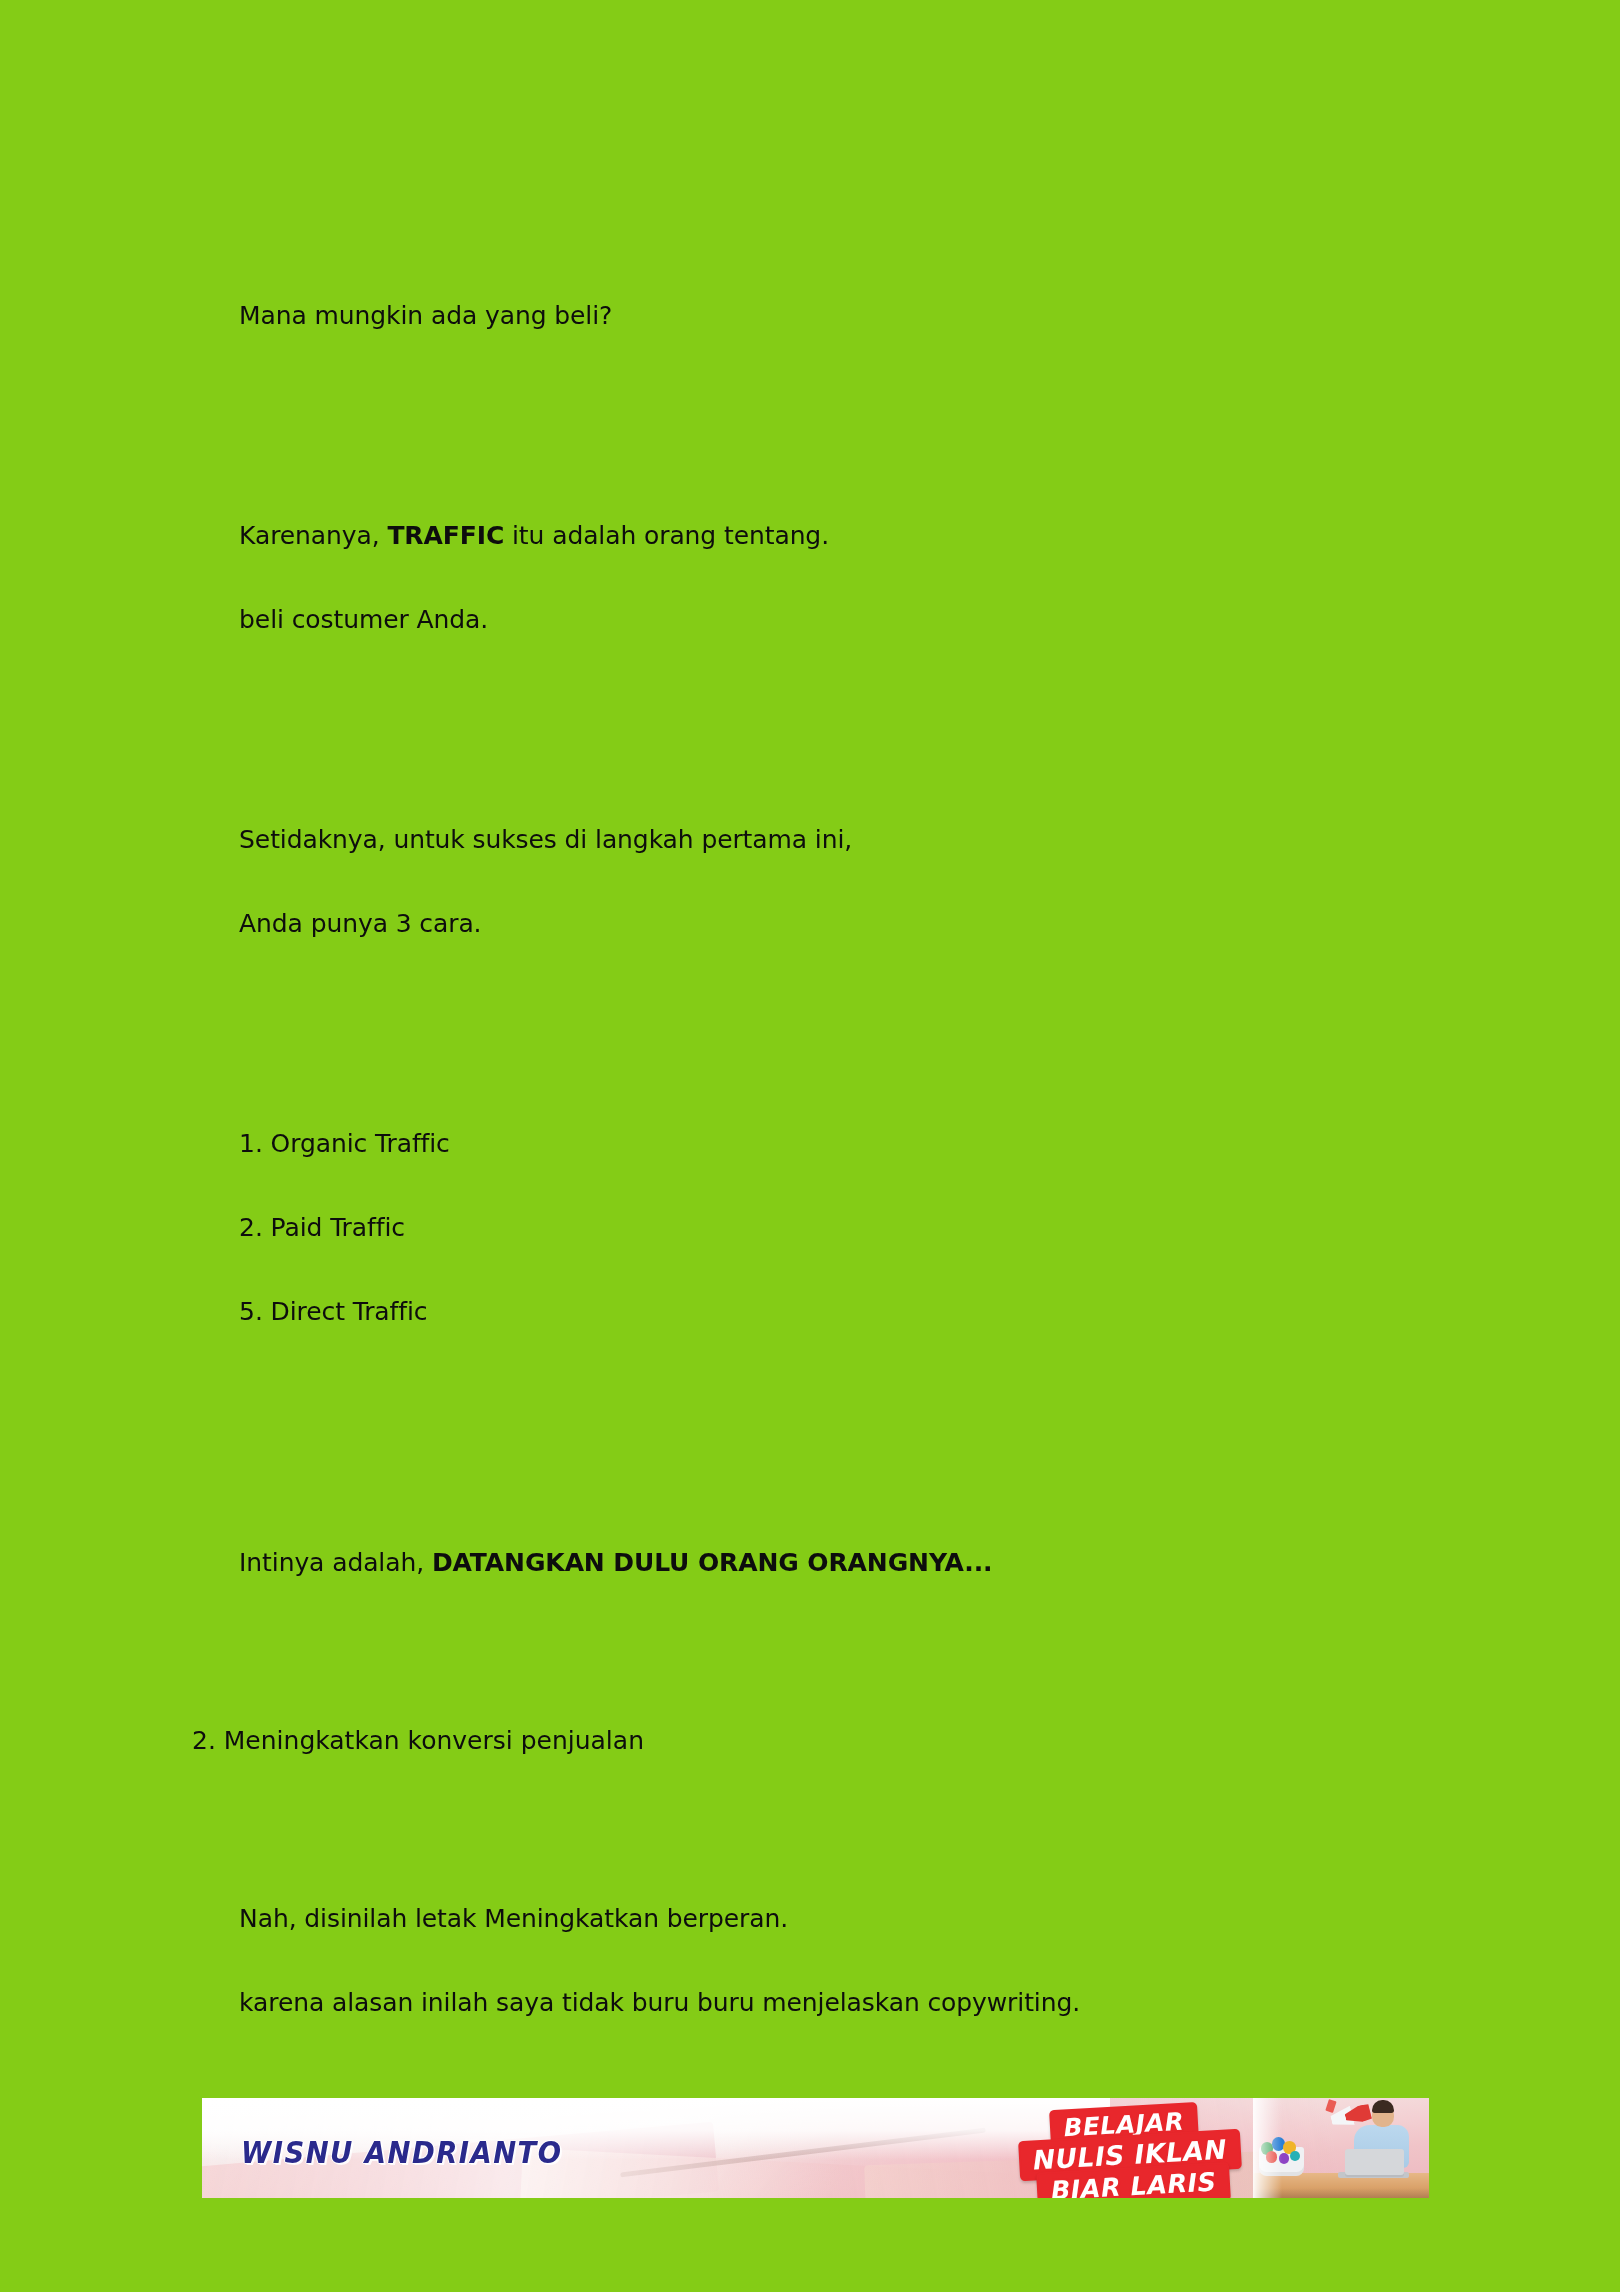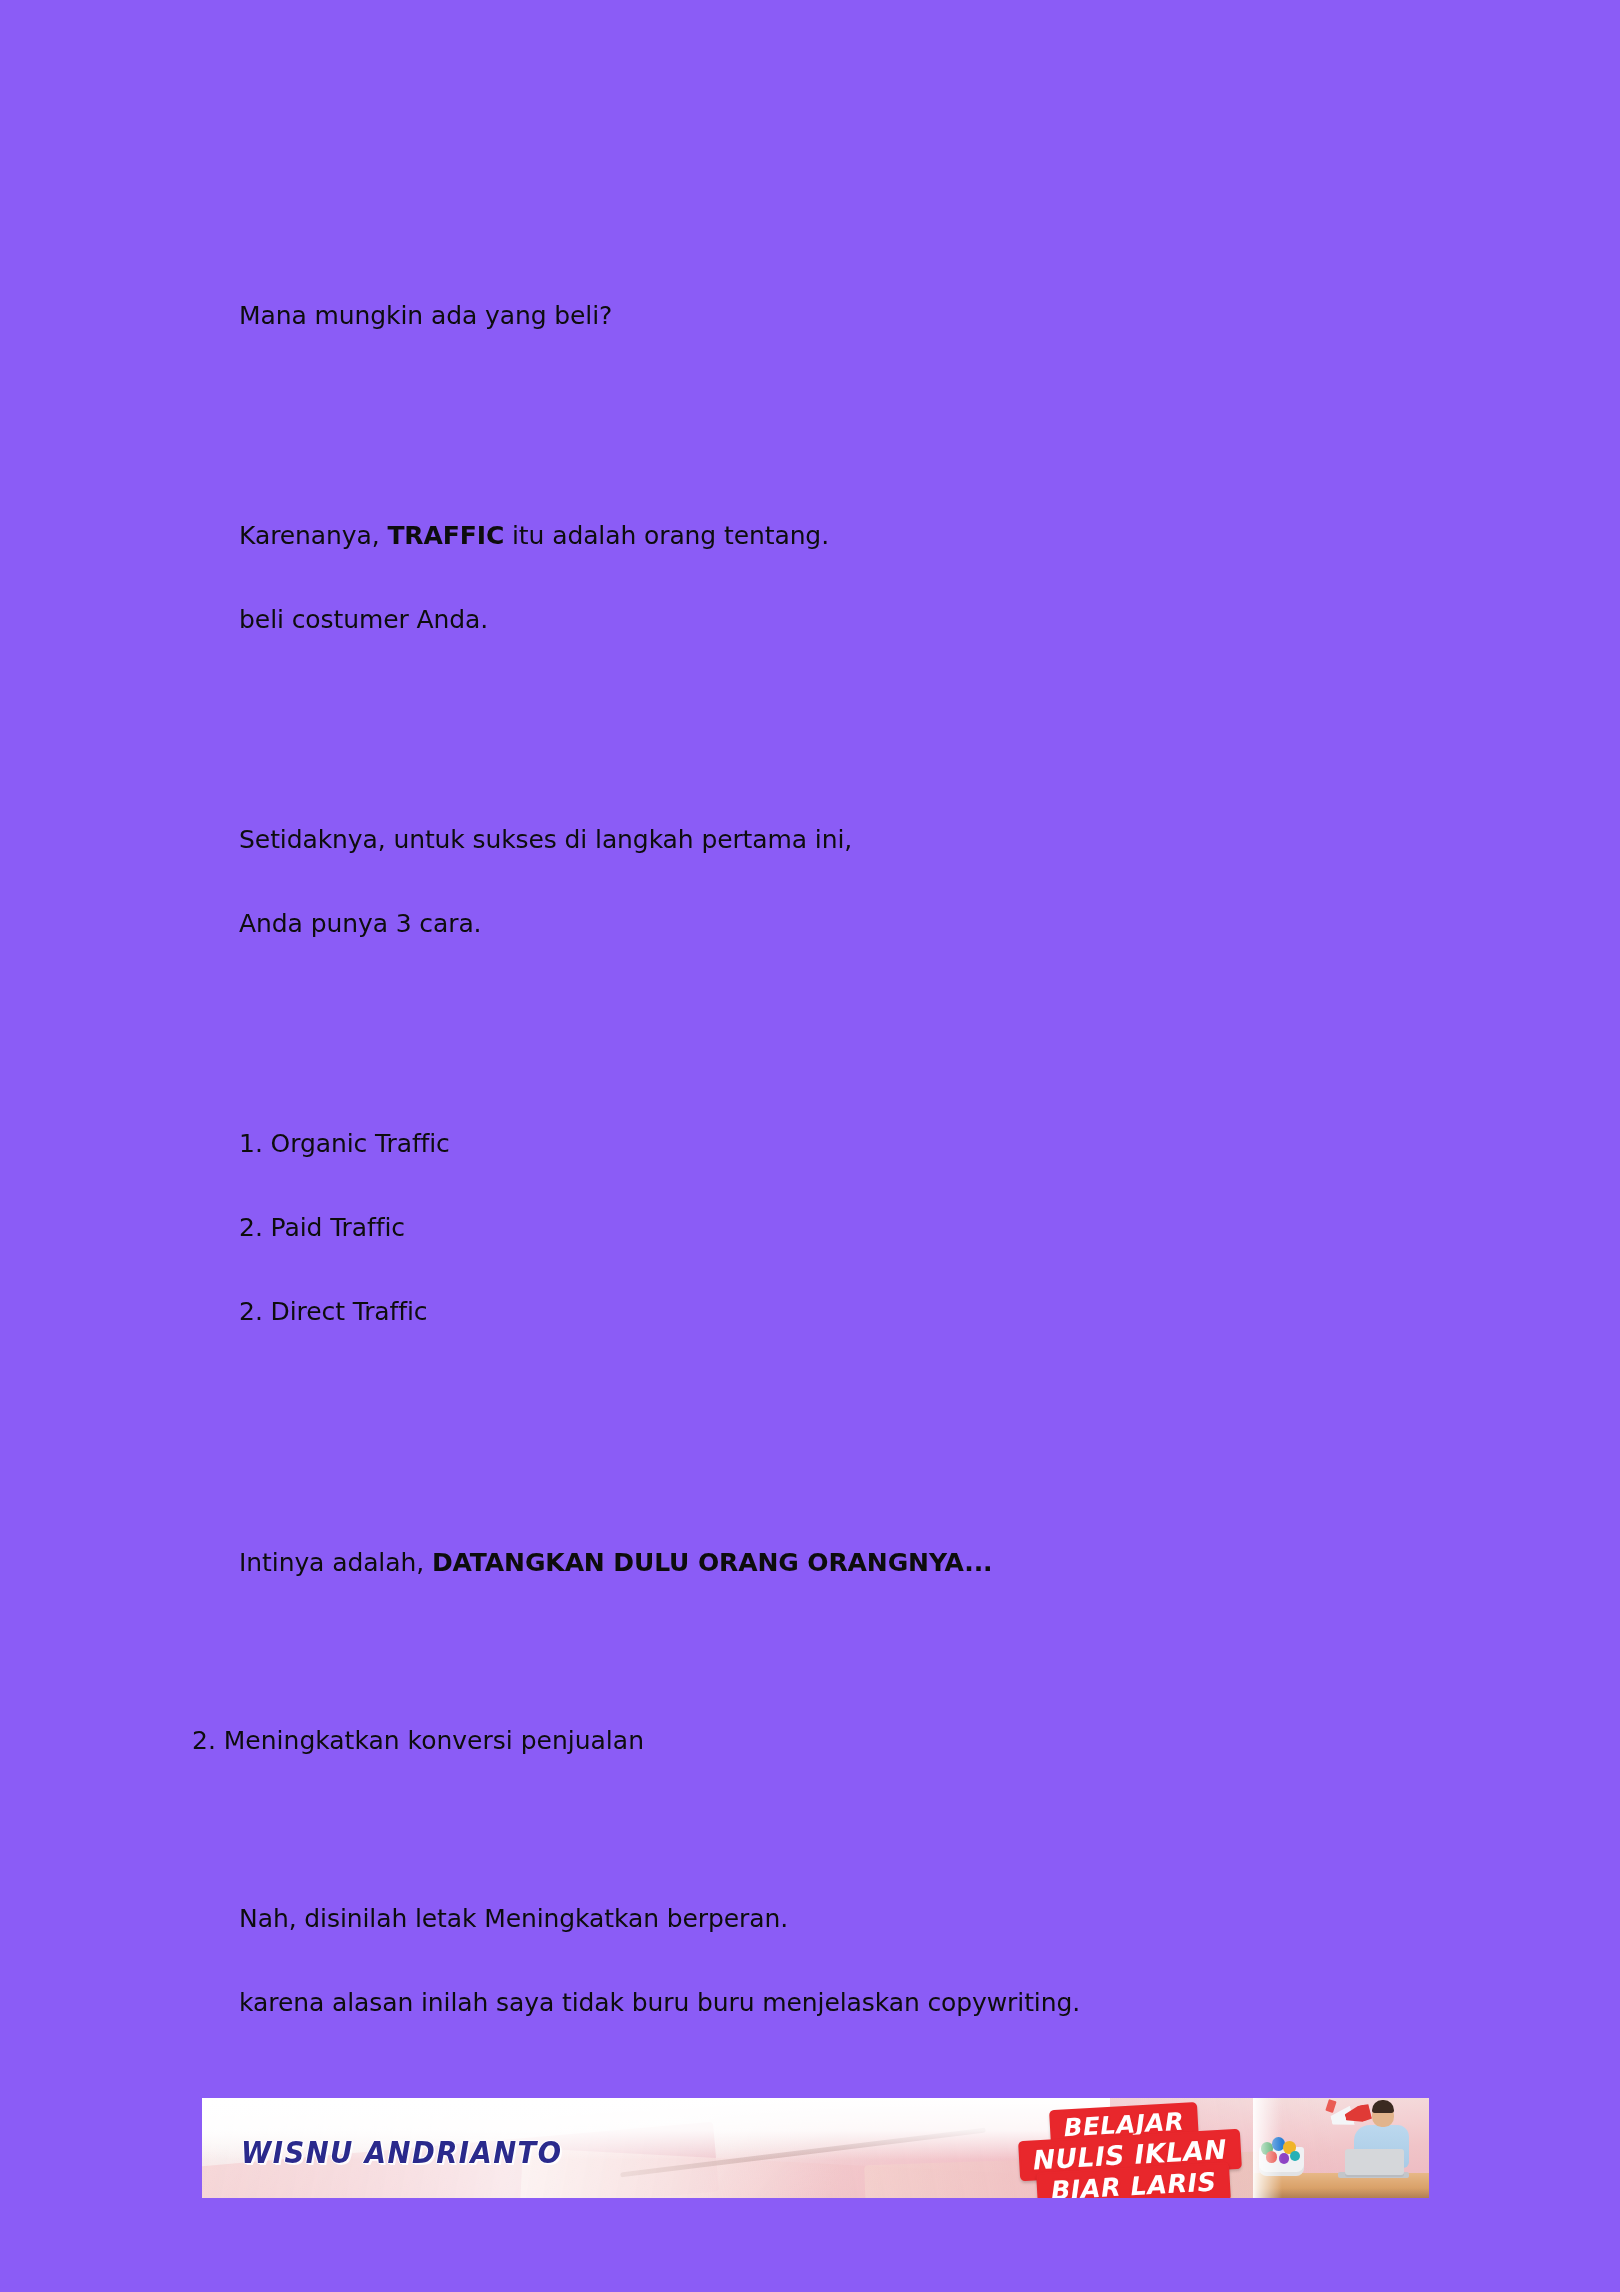--- a/index.html
+++ b/index.html
@@ -7,21 +7,21 @@
     padding: 0;
     background: #ffffff;
   }
   body {
     font-family: "DejaVu Sans", sans-serif;
   }
   .page {
     position: relative;
     width: 1620px;
     height: 2293px;
-    background: #8b5cf6;
+    background: #84cc16;
     overflow: hidden;
   }
   .doc-body {
     position: absolute;
     left: 192px;
     top: 253px;
     width: 1264px;
   }
   .para {
     font-family: "DejaVu Sans", sans-serif;
@@ -352,21 +352,21 @@
     <div class="para">
       <span>Setidaknya, untuk sukses di langkah pertama ini,</span><br>
       <span>Anda punya 3 cara.</span>
     </div>
 
     <div class="gap-lg"></div>
 
     <div class="para list-block">
       <span>1. Organic Traffic</span><br>
       <span>2. Paid Traffic</span><br>
-      <span>2. Direct Traffic</span>
+      <span>5. Direct Traffic</span>
     </div>
 
     <div class="gap-lg"></div>
 
 
     <div class="gap-sm"></div>
 
     <div class="para">
       <span>Intinya adalah, </span><b class="bold">DATANGKAN DULU ORANG ORANGNYA...</b>
     </div>

